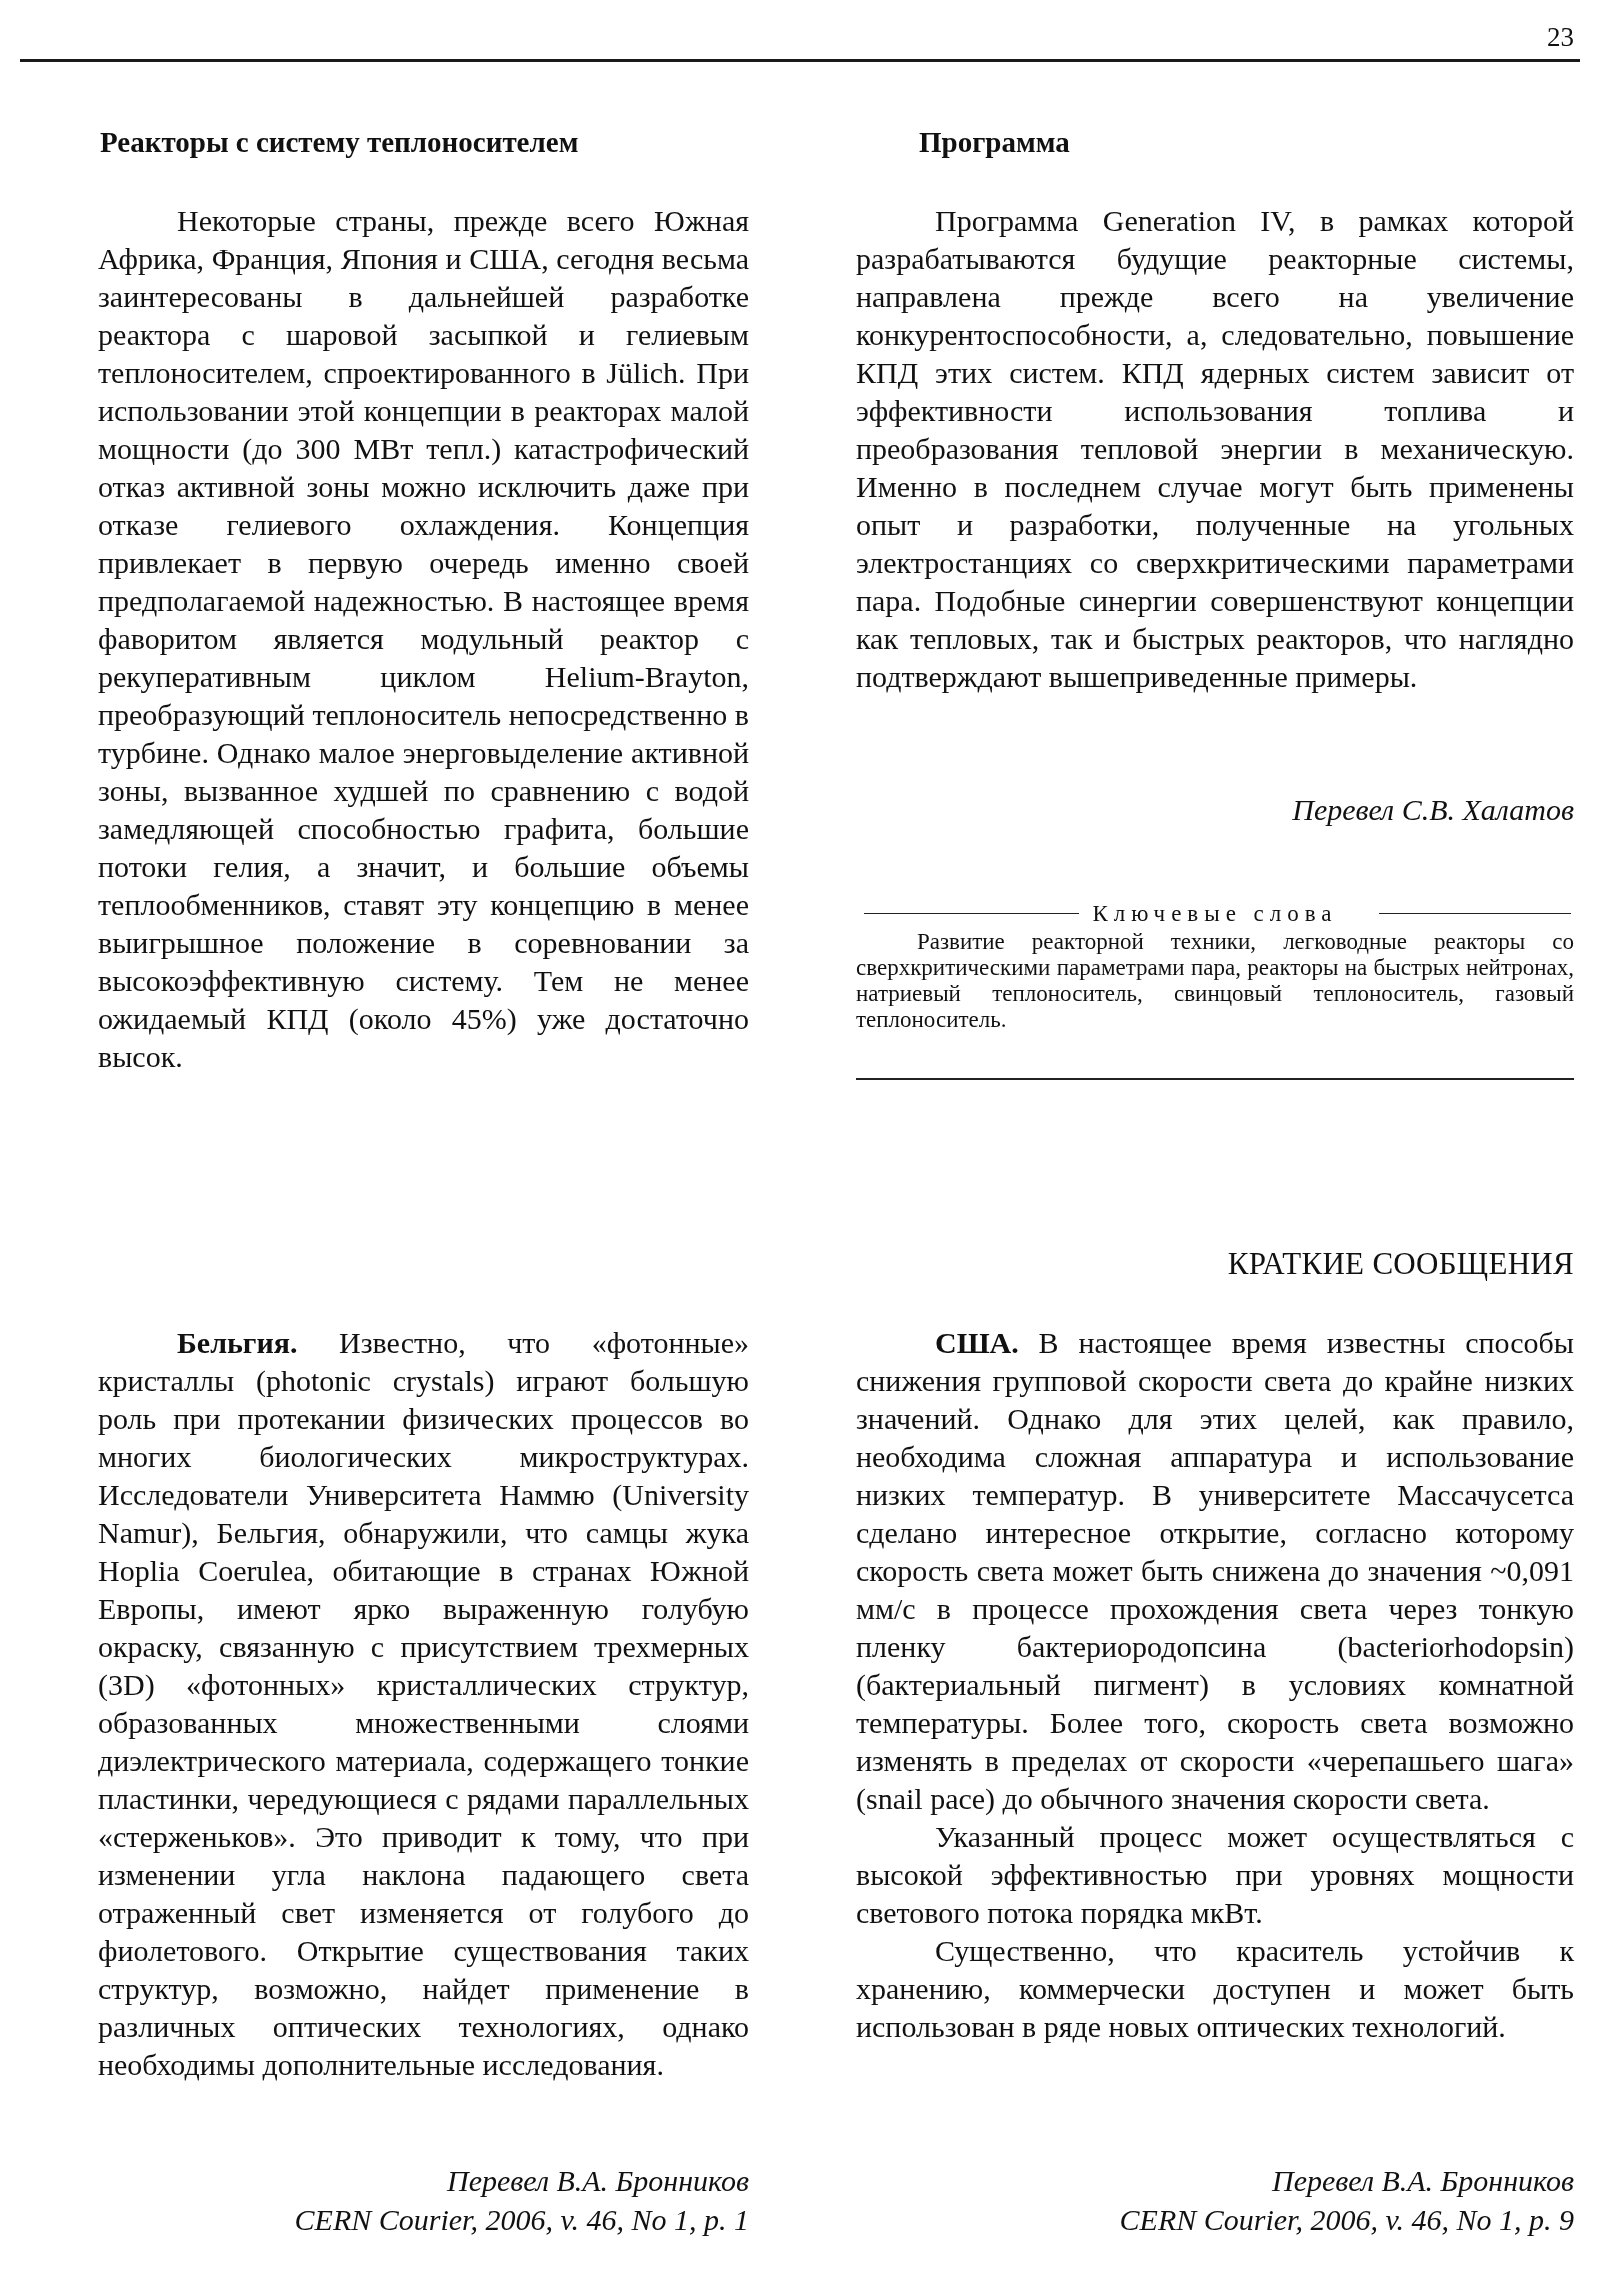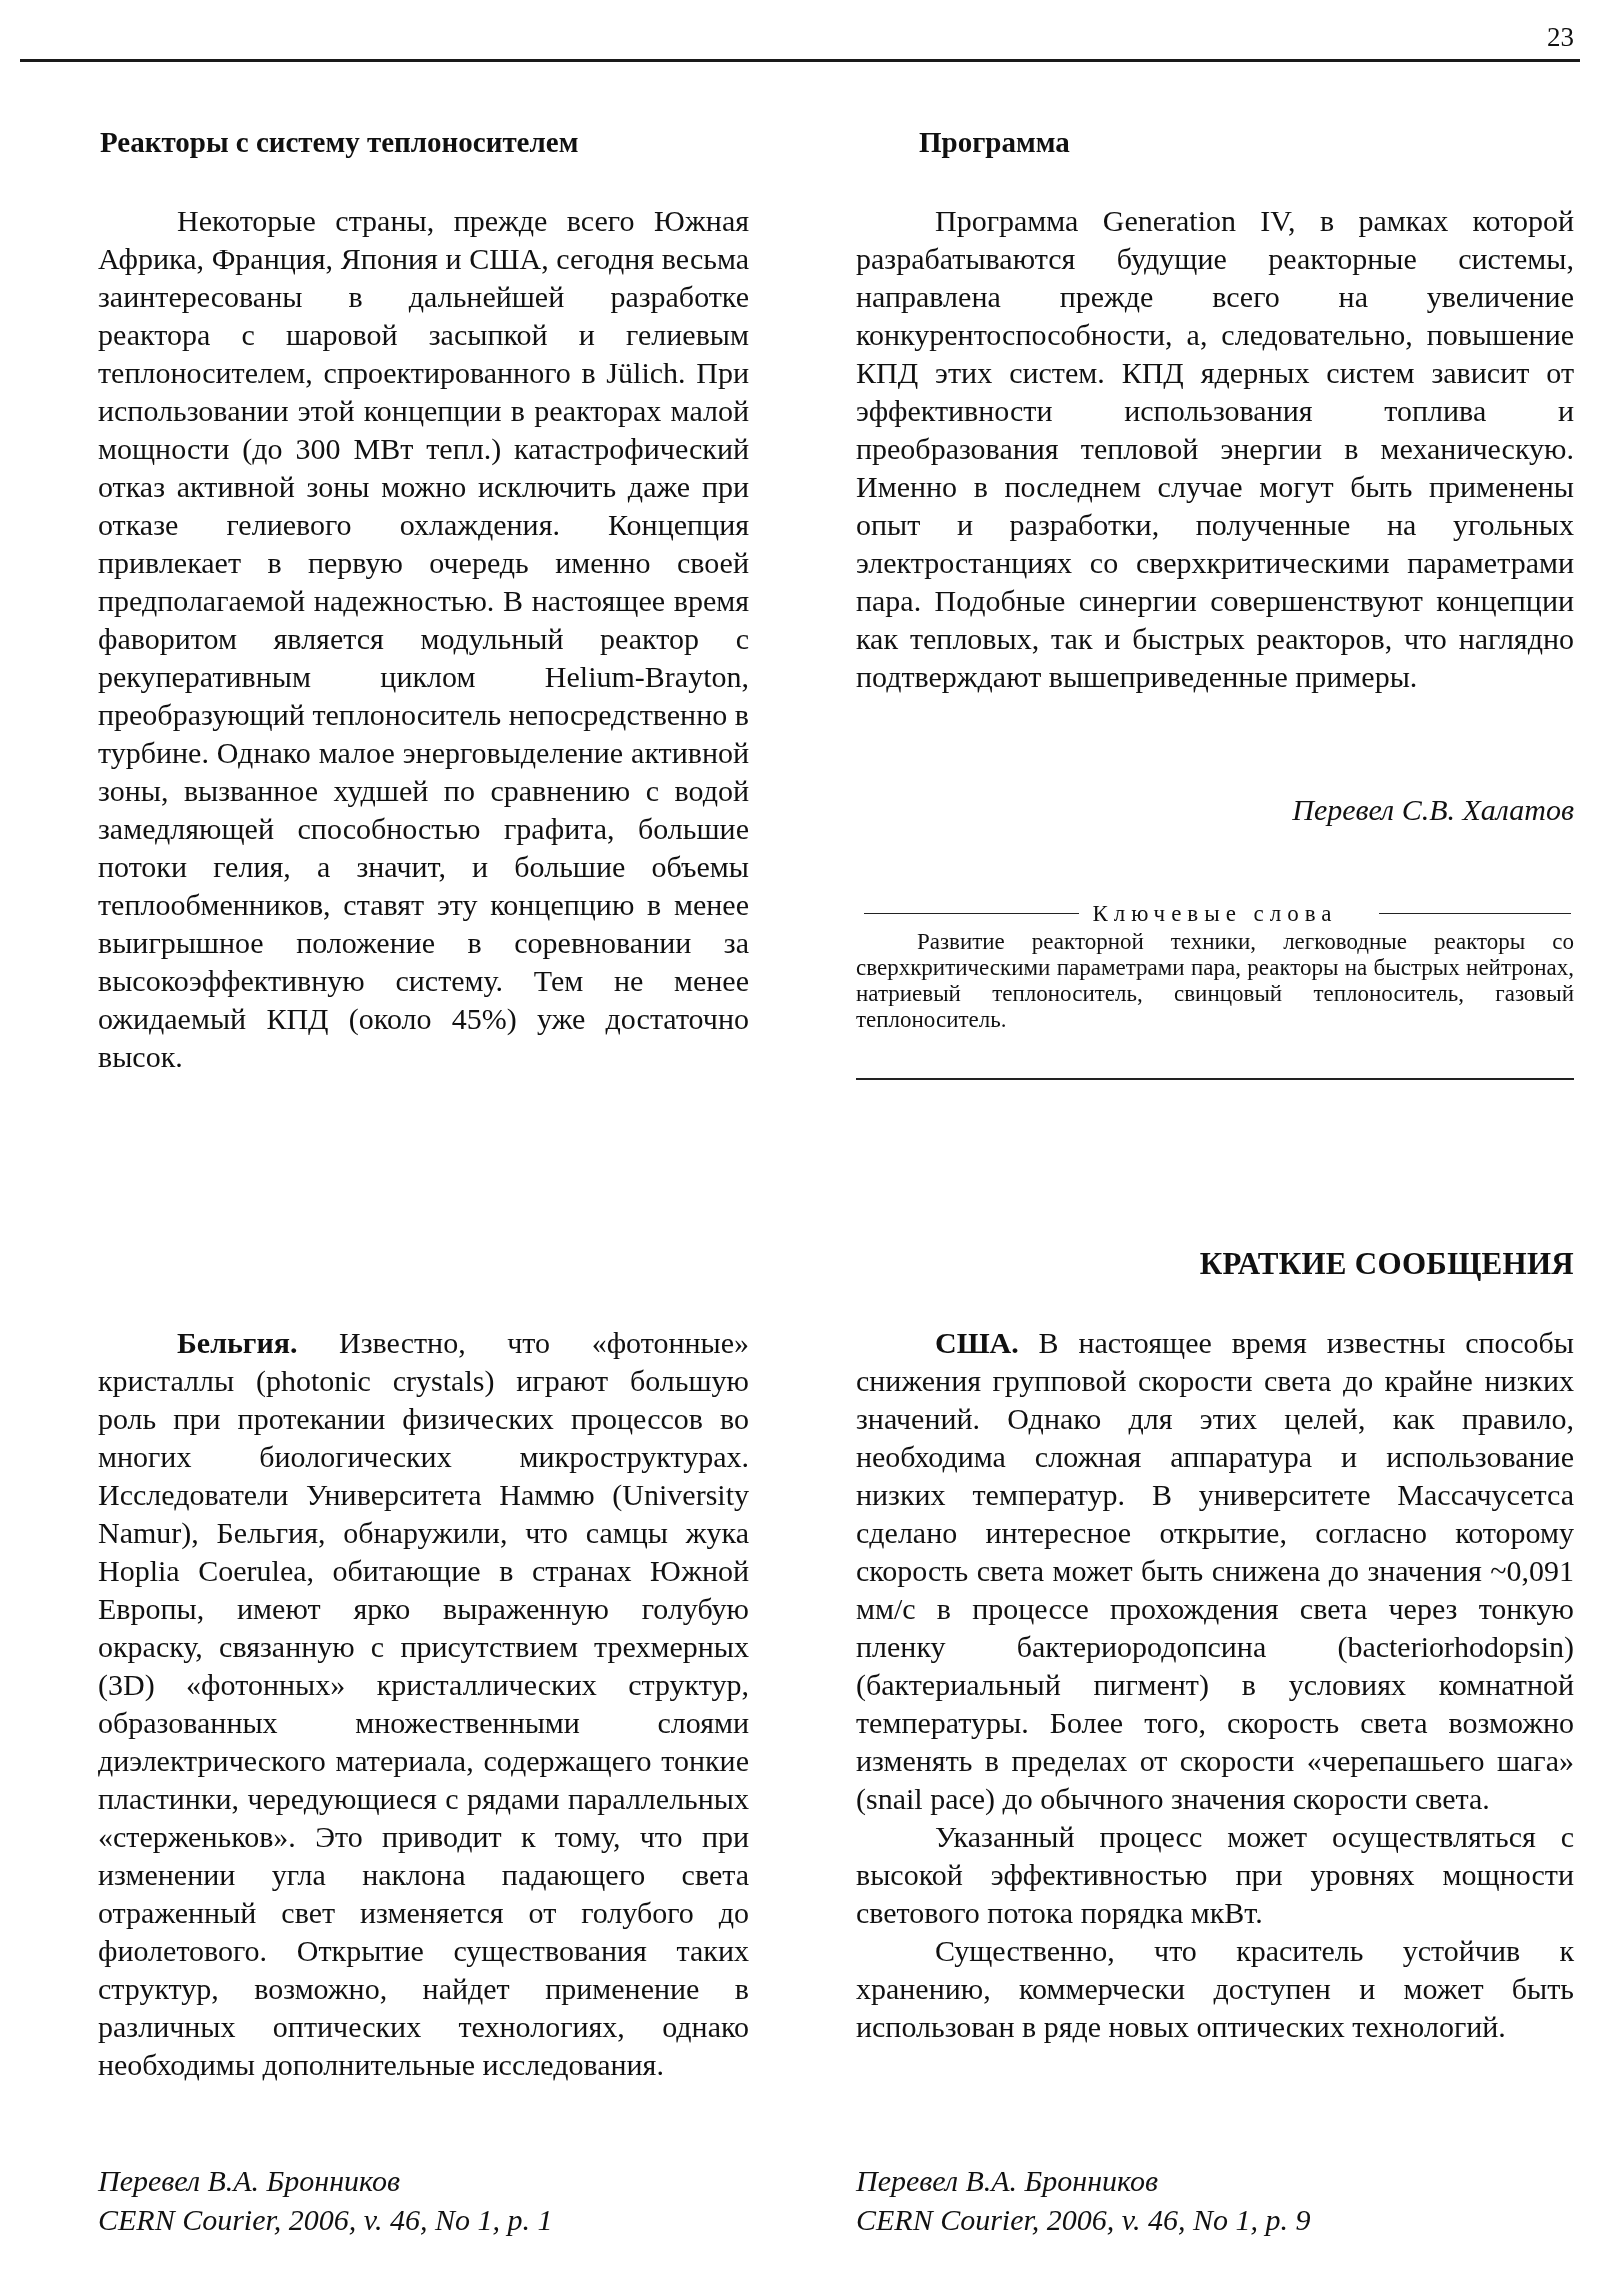--- a/index.html
+++ b/index.html
@@ -5,27 +5,27 @@
   html, body { margin:0; padding:0; background:#ffffff; }
   body { width:1614px; height:2295px; position:relative; overflow:hidden;
          font-family:"Liberation Serif", "DejaVu Serif", serif; color:#111; }
   .hdr { position:absolute; top:15px; left:25.6px; right:40px; height:47px; }
   .hdr-title { position:absolute; left:0; top:6.7px; font-size:27px; letter-spacing:0.3px; }
   .hdr-page { position:absolute; right:0; top:6.7px; font-size:27px; }
   .hdr-rule { position:absolute; left:20px; right:34px; top:59px; height:3.4px; background:#1a1a1a; }
   .col { position:absolute; font-size:30px; line-height:38px; text-align:justify; }
   .col p { margin:0; text-indent:79px; }
   .heading { position:absolute; font-weight:bold; font-size:29px; }
-  .sig { position:absolute; font-style:italic; font-size:30px; line-height:39px; }
+  .sig { position:absolute; font-style:italic; font-size:30px; text-align:right; line-height:39px; }
   .kw-title { position:absolute; left:856px; width:718px; top:900px; font-size:23px; letter-spacing:6px; text-align:center; line-height:27px; }
   .kw-line { position:absolute; top:913px; height:1.3px; background:#222; }
   .kw-body { position:absolute; left:856px; width:718px; top:929px; font-size:23px; line-height:26px; text-align:justify; }
   .kw-body p { margin:0; text-indent:61px; }
   .kw-rule { position:absolute; left:856px; width:718px; top:1078px; height:2px; background:#222; }
-  .section-title { position:absolute; right:40px; top:1246px; font-weight:bold; font-size:31px; letter-spacing:0.3px; }
+  .section-title { position:absolute; right:40px; top:1246px; font-weight:normal; font-size:31px; letter-spacing:0.3px; }
   b.lead { font-weight:bold; }
 </style>
 </head>
 <body>
 
 <div class="hdr">
   <span class="hdr-page">23</span>
 </div>
 <div class="hdr-rule"></div>
 

